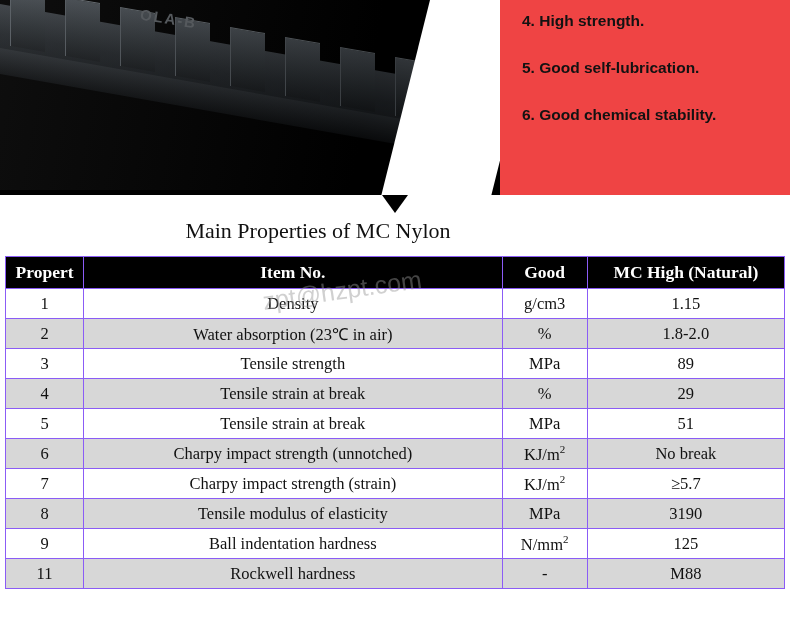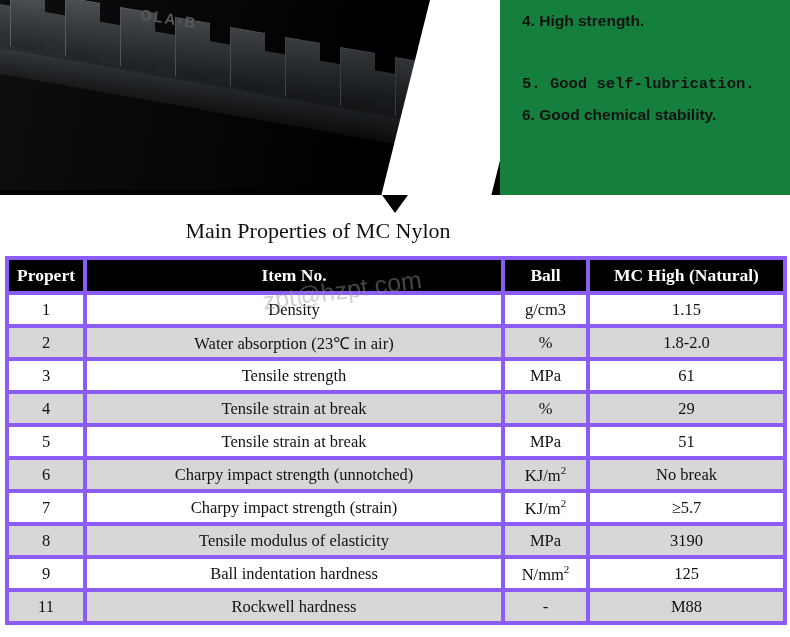--- a/index.html
+++ b/index.html
@@ -101,34 +101,34 @@
     background: #ffffff;
     transform: skewX(-14deg);
     transform-origin: top left;
   }
   .feature-list {
     position: absolute;
     left: 500px;
     top: 0;
     width: 290px;
     height: 195px;
-    background: #15803d;
+    background: #ef4444;
     padding: 0;
   }
   .feature-item {
     position: absolute;
     left: 22px;
     font-size: 15.5px;
     font-weight: bold;
     color: #121212;
     white-space: nowrap;
     font-family: "Liberation Sans", sans-serif;
   }
   .feature-item.f0 { top: 12px; }
-  .feature-item.f1 { top: 75px; font-family: Liberation Mono, monospace; }
+  .feature-item.f1 { top: 59px; }
   .feature-item.f2 { top: 106px; text-align: center; }
   .feature-item.f3 { top: 153px; }
 
   
   .arrow-wrap {
     position: absolute;
     left: 0;
     top: 195px;
     width: 790px;
     height: 22px;
@@ -165,21 +165,21 @@
     top: 256px;
     width: 780px;
   }
   table.props {
     border-collapse: collapse;
     width: 780px;
     table-layout: fixed;
     font-family: "Liberation Serif", serif;
   }
   table.props th, table.props td {
-    border: 4px solid #8b5cf6;
+    border: 1px solid #8b5cf6;
     text-align: center;
     vertical-align: middle;
     padding: 0;
     height: 29px;
     font-size: 16.5px;
     color: #111111;
   }
   table.props thead th {
     background: #000000;
     color: #ffffff;
@@ -257,42 +257,42 @@
       <colgroup>
         <col class="col-prop">
         <col class="col-item">
         <col class="col-unit">
         <col class="col-val">
       </colgroup>
       <thead>
         <tr>
           <th>Propert</th>
           <th>Item No.</th>
-          <th>Ball</th>
+          <th>Good</th>
           <th>MC High (Natural)</th>
         </tr>
       </thead>
       <tbody id="table-body">
           <tr>
             <td>1</td>
             <td>Density</td>
             <td>g/cm3</td>
             <td>1.15</td>
           </tr>
           <tr class="alt">
             <td>2</td>
             <td>Water absorption (23℃ in air)</td>
             <td>%</td>
             <td>1.8-2.0</td>
           </tr>
           <tr>
             <td>3</td>
             <td>Tensile strength</td>
             <td>MPa</td>
-            <td>61</td>
+            <td>89</td>
           </tr>
           <tr class="alt">
             <td>4</td>
             <td>Tensile strain at break</td>
             <td>%</td>
             <td>29</td>
           </tr>
           <tr>
             <td>5</td>
             <td>Tensile strain at break</td>

